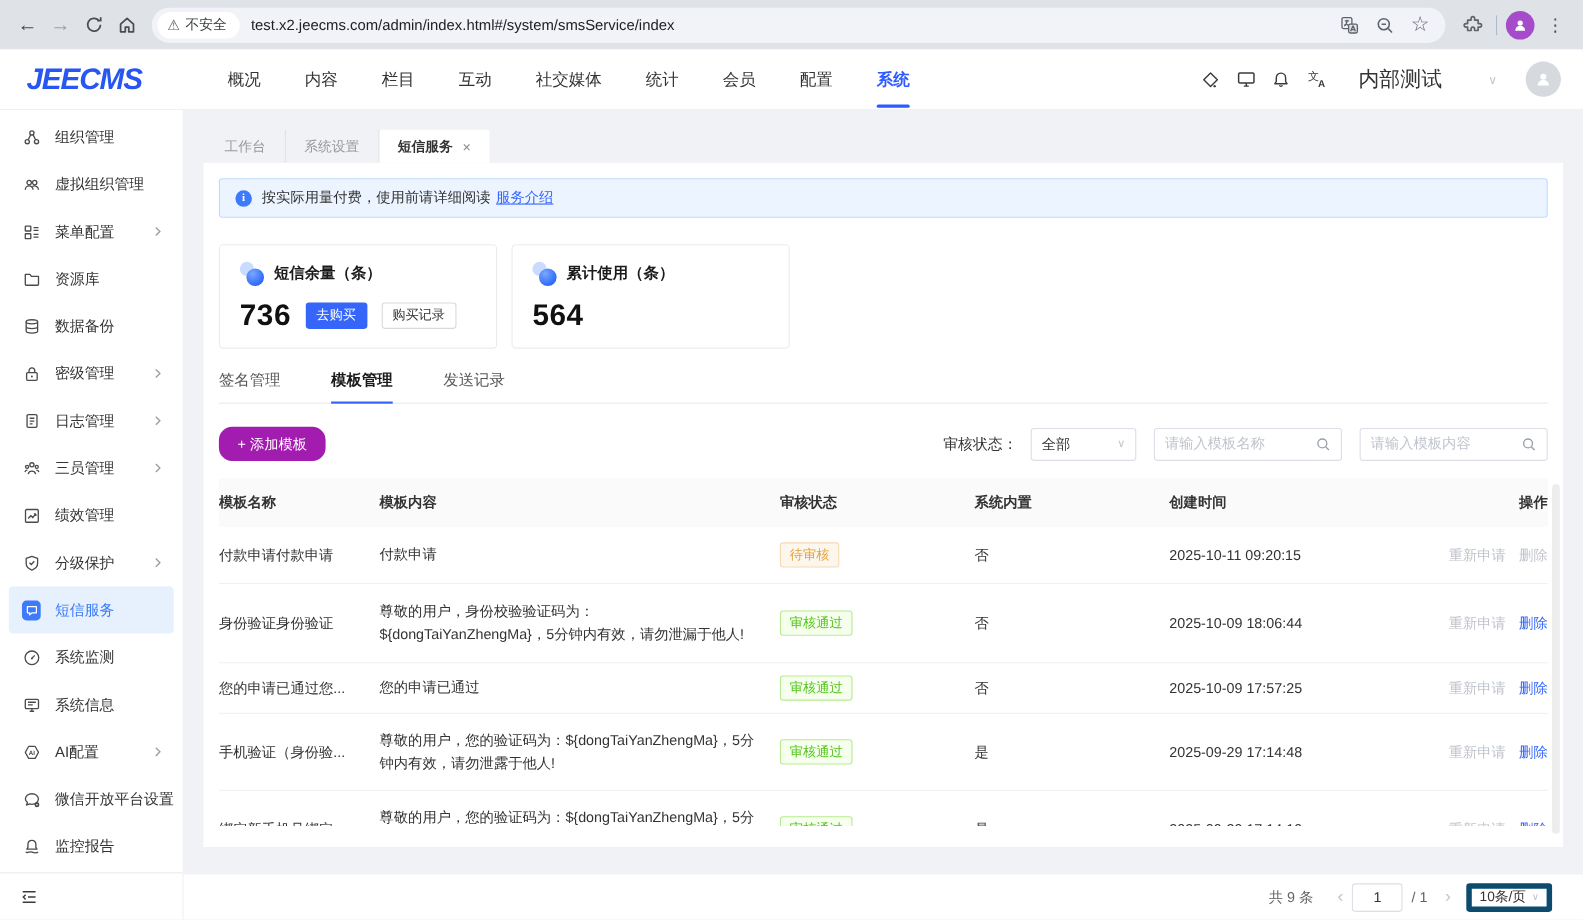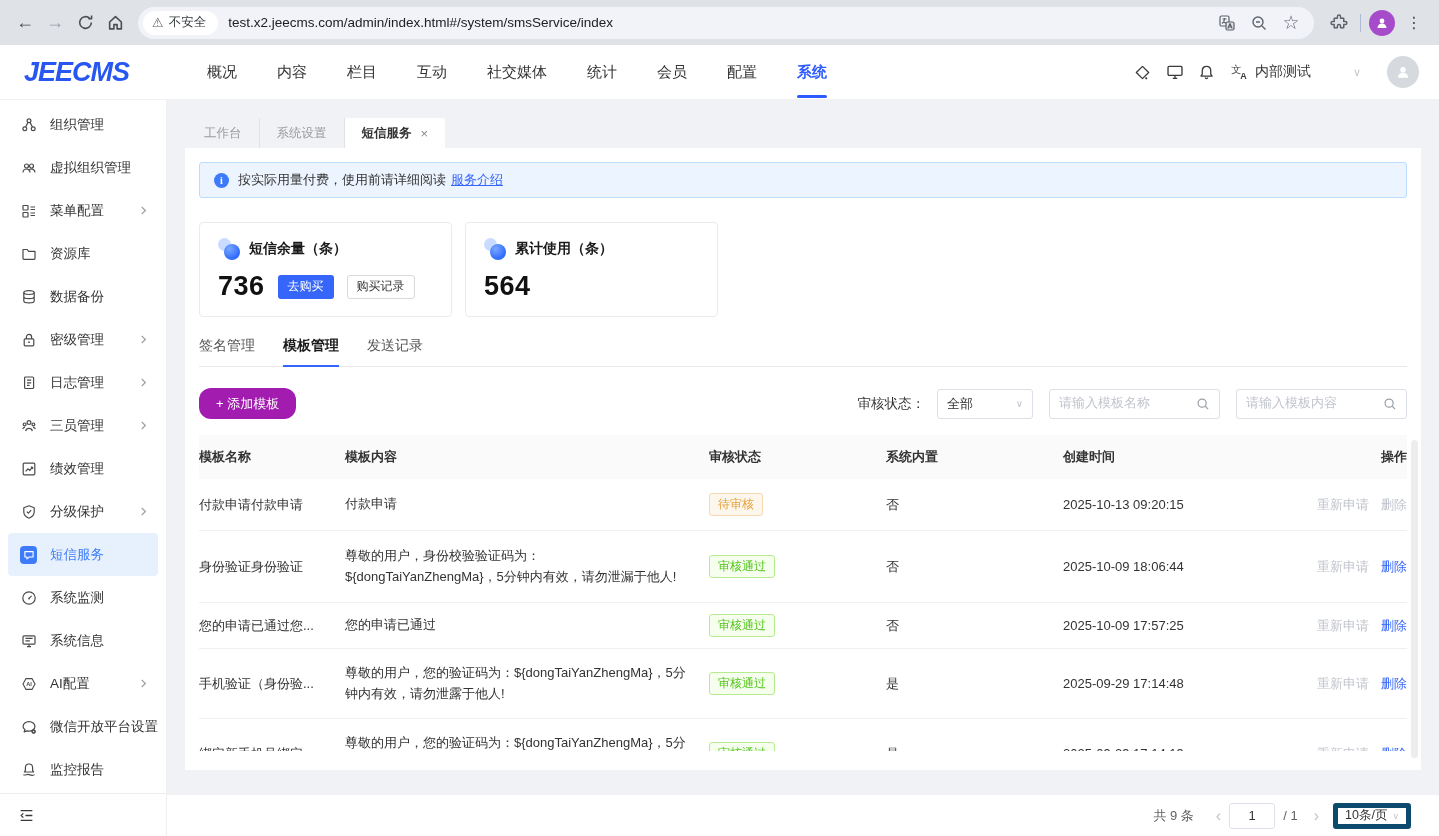--- a/index.html
+++ b/index.html
@@ -22,21 +22,21 @@
 
   
   .app-header { height:55px; background:#fff; display:flex; align-items:center; padding:0 20px 0 24px; border-bottom:1px solid #f1f1f1; position:relative; z-index:5; }
   .logo { font-size:27px; font-weight:800; font-style:italic; color:#2757f0; letter-spacing:-1px; flex:0 0 auto; }
   .top-nav { display:flex; margin-left:58px; height:55px; }
   .nav-item { position:relative; display:flex; align-items:center; height:55px; padding:0 20px; font-size:15px; color:#333; cursor:pointer; }
   .nav-item.active { color:#2e5bff; font-weight:600; }
   .nav-item.active::after { content:""; position:absolute; left:50%; transform:translateX(-50%); bottom:2px; width:30px; height:3px; border-radius:2px; background:#2e5bff; }
   .header-right { margin-left:auto; display:flex; align-items:center; }
   .hicon { width:32px; height:32px; display:flex; align-items:center; justify-content:center; color:#3a3a3a; }
-  .env-name { font-size:14px; color:#333; }
+  .env-name { margin-left:22px; font-size:19px; color:#333; }
   .env-caret { color:#c3c6cc; font-size:11px; margin:0 26px 0 42px; }
   .user-avatar { width:32px; height:32px; border-radius:50%; background:#d6d9de; display:flex; align-items:center; justify-content:center; color:#fff; }
 
   
   .app-body { display:flex; height:736px; }
   .sidebar { width:167px; background:#fff; border-right:1px solid #f0f0f0; display:flex; flex-direction:column; flex:0 0 auto; }
   .sb-list { flex:1; padding-top:3px; overflow:hidden; }
   .sb-item { height:43px; margin:0 8px; padding:0 8px 0 12px; display:flex; align-items:center; border-radius:4px; color:#333; cursor:pointer; }
   .sb-item .sb-ic { width:17px; height:17px; color:#4a4a4a; margin-right:13px; display:flex; align-items:center; justify-content:center; flex:0 0 auto; }
   .sb-item .sb-label { font-size:13.5px; flex:1; white-space:nowrap; }
@@ -67,21 +67,21 @@
   .card-head { display:flex; align-items:center; gap:9px; margin-bottom:11px; }
   .stat-ic { width:22px; height:22px; position:relative; flex:0 0 auto; }
   .stat-ic::before { content:""; position:absolute; left:0; top:0; width:13px; height:13px; border-radius:50%; background:#c9dcff; }
   .stat-ic::after { content:""; position:absolute; right:0; bottom:0; width:16px; height:16px; border-radius:50%; background:radial-gradient(circle at 35% 30%, #7aa7ff 0%, #2f6bfb 70%); }
   .card-title { font-size:14px; font-weight:700; color:#1a1a1a; }
   .card-value-row { display:flex; align-items:center; gap:13px; }
   .card-value { font-size:27px; font-weight:700; color:#111; letter-spacing:.5px; }
   .btn-buy { height:24px; padding:0 10px; background:#3565f9; color:#fff; border:none; border-radius:3px; font-size:12px; cursor:pointer; }
   .btn-record { height:24px; padding:0 9px; background:#fff; color:#333; border:1px solid #d9d9d9; border-radius:3px; font-size:12px; cursor:pointer; }
 
-  .section-tabs { display:flex; gap:28px; border-bottom:1px solid #e8e8e8; margin-bottom:21px; }
+  .section-tabs { display:flex; gap:46px; border-bottom:1px solid #e8e8e8; margin-bottom:21px; }
   .stab { padding-bottom:11px; font-size:14px; color:#555; cursor:pointer; position:relative; }
   .stab.active { color:#1a1a1a; font-weight:700; }
   .stab.active::after { content:""; position:absolute; left:0; right:0; bottom:-1px; height:2px; background:#3565f9; }
 
   .toolbar { display:flex; align-items:center; margin-bottom:16px; }
   .btn-add { height:31px; padding:0 17px; background:#a21caf; color:#fff; border:none; border-radius:12px; font-size:13px; cursor:pointer; }
   .toolbar-right { margin-left:auto; display:flex; align-items:center; gap:16px; }
   .filter-label { font-size:13.5px; color:#333; margin-right:-4px; }
   .select { width:96px; height:30px; border:1px solid #dcdfe6; border-radius:3px; display:flex; align-items:center; padding:0 9px; font-size:13px; color:#333; cursor:pointer; background:#fff; }
   .select .caret { margin-left:auto; color:#c0c4cc; font-size:10px; }
@@ -530,21 +530,21 @@
         <div class="cell c-actions">操作</div>
       </div>
 
       <div class="tbody">
 
         <div class="trow r1">
           <div class="cell c-name">付款申请付款申请</div>
           <div class="cell c-content">付款申请</div>
           <div class="cell c-status"><span class="badge badge-pending">待审核</span></div>
           <div class="cell c-builtin">否</div>
-          <div class="cell c-time">2025-10-13 09:20:15</div>
+          <div class="cell c-time">2025-10-11 09:20:15</div>
           <div class="cell c-actions">
             <span class="link-disabled">重新申请</span><span class="gap"></span><span class="link-disabled">删除</span>
           </div>
         </div>
 
         <div class="trow r2">
           <div class="cell c-name">身份验证身份验证</div>
           <div class="cell c-content">尊敬的用户，身份校验验证码为：${dongTaiYanZhengMa}，5分钟内有效，请勿泄漏于他人!</div>
           <div class="cell c-status"><span class="badge badge-approved">审核通过</span></div>
           <div class="cell c-builtin">否</div>

